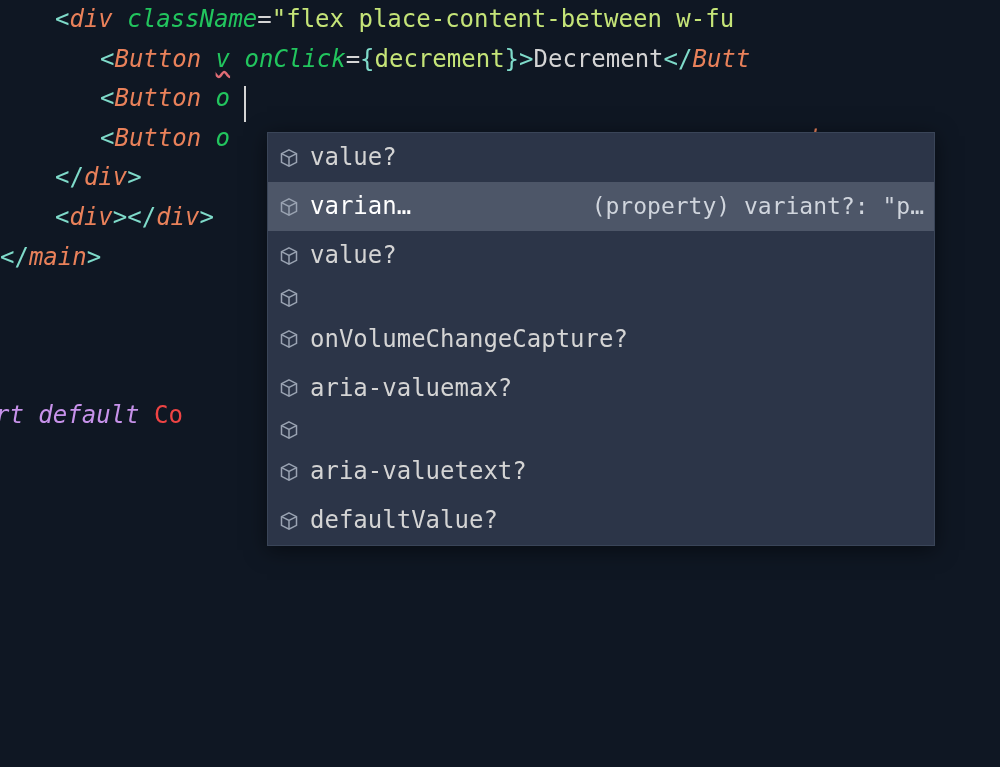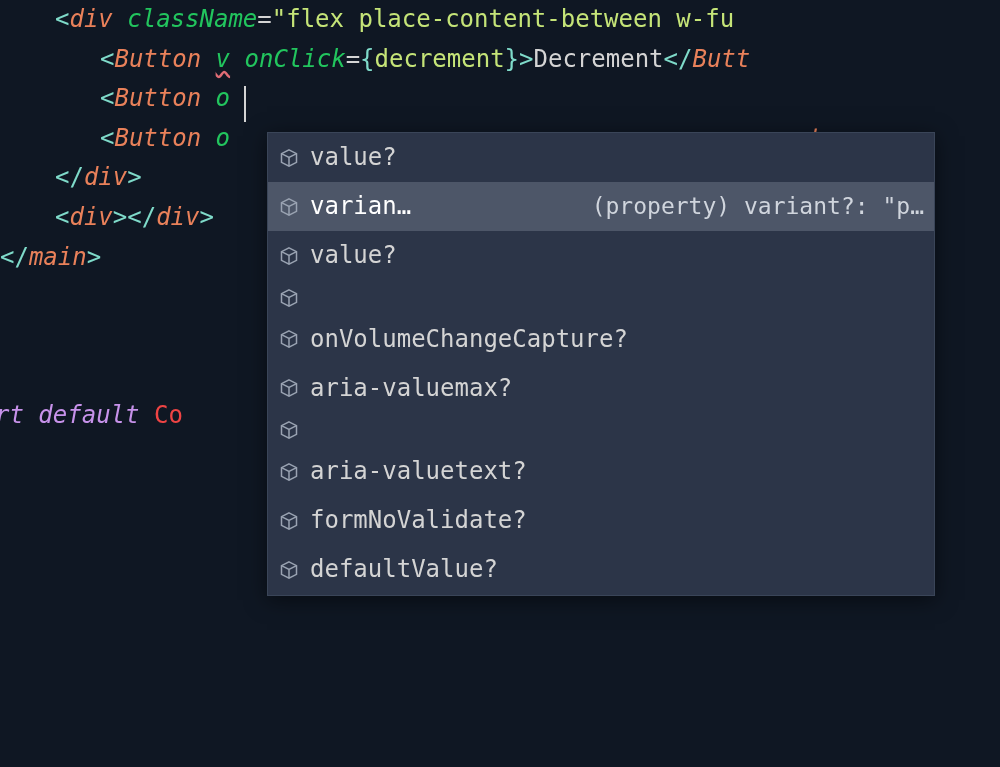--- a/index.html
+++ b/index.html
@@ -194,25 +194,15 @@
       <span class="ac-label">aria-valuetext?</span>
     </div>
     <div class="ac-item">
       <span class="ac-icon">
         <svg viewBox="0 0 16 16" fill="none" stroke="#9aa3b2" stroke-width="1.2">
   <path d="M8 1.5 L14 4.5 L14 11.5 L8 14.5 L2 11.5 L2 4.5 Z"></path>
   <path d="M2 4.5 L8 7.5 L14 4.5"></path>
   <path d="M8 7.5 L8 14.5"></path>
 </svg>
       </span>
-      <span class="ac-label">formNoValidate?</span>
-    </div>
-    <div class="ac-item">
-      <span class="ac-icon">
-        <svg viewBox="0 0 16 16" fill="none" stroke="#9aa3b2" stroke-width="1.2">
-  <path d="M8 1.5 L14 4.5 L14 11.5 L8 14.5 L2 11.5 L2 4.5 Z"></path>
-  <path d="M2 4.5 L8 7.5 L14 4.5"></path>
-  <path d="M8 7.5 L8 14.5"></path>
-</svg>
-      </span>
       <span class="ac-label">defaultValue?</span>
     </div>
   </div>
 
 </body></html>

